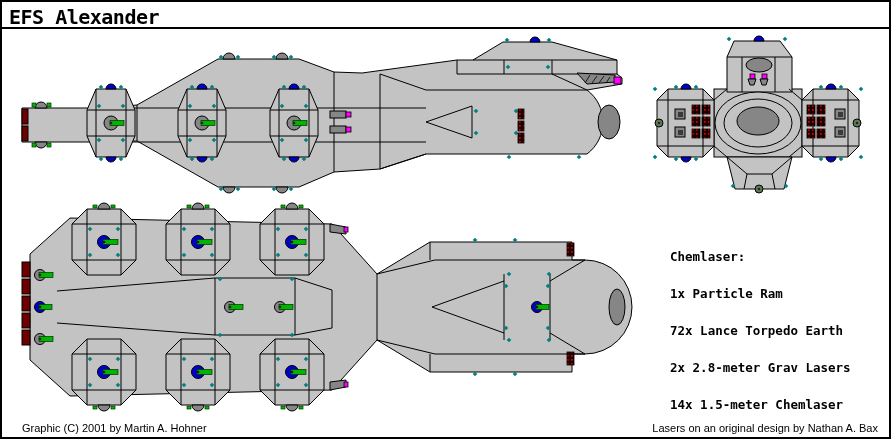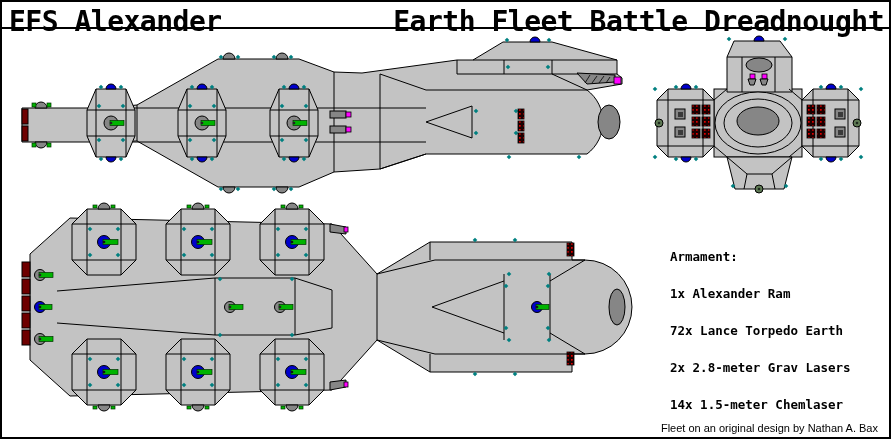--- a/index.html
+++ b/index.html
@@ -2,21 +2,21 @@
 <html style="--hull: #c3c3c3; --hull-dark: #868686; --engine-red: #6e0000; --dome-blue: #0000cc; --barrel-green: #00b400; --marker-teal: #008080; --tip-magenta: #ff00ff; --olive-green: #5f7a55; --line: #000000; --background: #ffffff;"><head>
 <meta charset="utf-8">
 <style>
   html,body{margin:0;padding:0;background:#888;}
   .canvas{
     position:relative;width:891px;height:439px;background:#fff;
     border:2px solid #000;box-sizing:border-box;overflow:hidden;
     font-family:"DejaVu Sans Mono","Liberation Mono",monospace;
   }
   .title{
-    position:absolute;top:3px;font-size:28px;font-weight:bold;color:#000;
+    position:absolute;top:3px;font-size:20px;font-weight:bold;color:#000;
     letter-spacing:-0.5px;white-space:pre;
   }
   .title-left{left:7px;}
   .title-right{right:5px;}
   .title-rule{position:absolute;top:25px;left:0;right:0;height:2px;background:#000;}
   .specs{
     position:absolute;left:668px;top:200px;width:216px;color:#000;
     font-size:12.5px;font-weight:bold;line-height:12.3px;white-space:pre;
   }
   .spec-group{margin-bottom:12px;}
@@ -35,21 +35,20 @@
   .mag{fill:var(--tip-magenta);stroke:#000;stroke-width:0.8;}
   .grn{fill:var(--barrel-green);stroke:#003000;stroke-width:0.7;}
   .tube{fill:url(#tubepat);stroke:#000;stroke-width:0.8;}
 </style>
 </head>
 <body>
 
 <div class="canvas">
 
   <div class="title title-left">EFS Alexander</div>
-  <div class="title title-right">Earth Fleet Battle Dreadnought</div>
   <div class="title-rule"></div>
 
   <svg style="left:8px;top:30px" width="632" height="165" viewBox="0 0 632 165">
     <defs>
       <pattern id="tubepat" width="4" height="4" patternUnits="userSpaceOnUse">
         <rect width="4" height="4" fill="#1c0000"></rect>
         <rect x="1" y="1" width="1.7" height="1.7" fill="#e00000"></rect>
       </pattern>
       <path id="dm" d="M0 -2.3 L2.3 0 L0 2.3 L-2.3 0 Z" style="fill:var(--marker-teal)"></path>
       <path id="bump" d="M-6 0 A6 6 0 0 1 6 0 Z" style="fill:var(--hull-dark);stroke:#000;stroke-width:1"></path>
@@ -316,27 +315,28 @@
         <use href="#dm" x="538" y="92"></use>
       <use href="#dm" x="496" y="134"></use>
         <use href="#dm" x="538" y="134"></use>
       <use href="#gun-blue" x="527" y="113"></use>
       <ellipse class="dark" cx="607" cy="113" rx="8" ry="18"></ellipse>
     </g>
   </svg>
 
   <div class="specs">
     <div class="spec-group">
-      <div>Armament:</div>
-      <div>1x Alexander Ram</div>
+      <div>Chemlaser:</div>
+      <div>1x Particle Ram</div>
       <div>72x Lance Torpedo Earth</div>
       <div>2x 2.8-meter Grav Lasers</div>
       <div>14x 1.5-meter Chemlaser</div>
       
       
     </div>
     
     
   </div>
 
-  <div class="footer footer-right">Fleet on an original design by Nathan A. Bax</div>
+  <div class="footer footer-left">Graphic (C) 2001 by Martin A. Hohner</div>
+  <div class="footer footer-right">Lasers on an original design by Nathan A. Bax</div>
 
 </div>
 
 </body></html>

